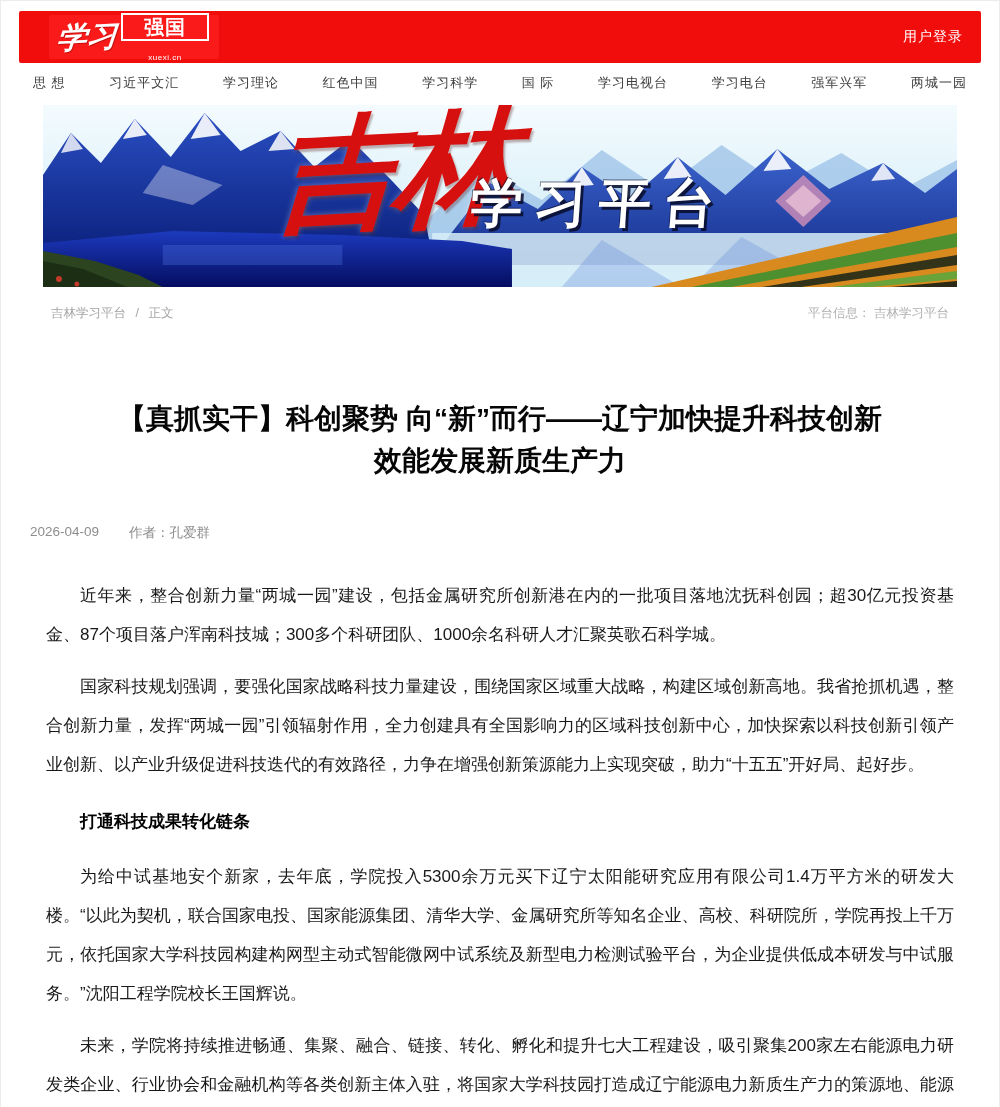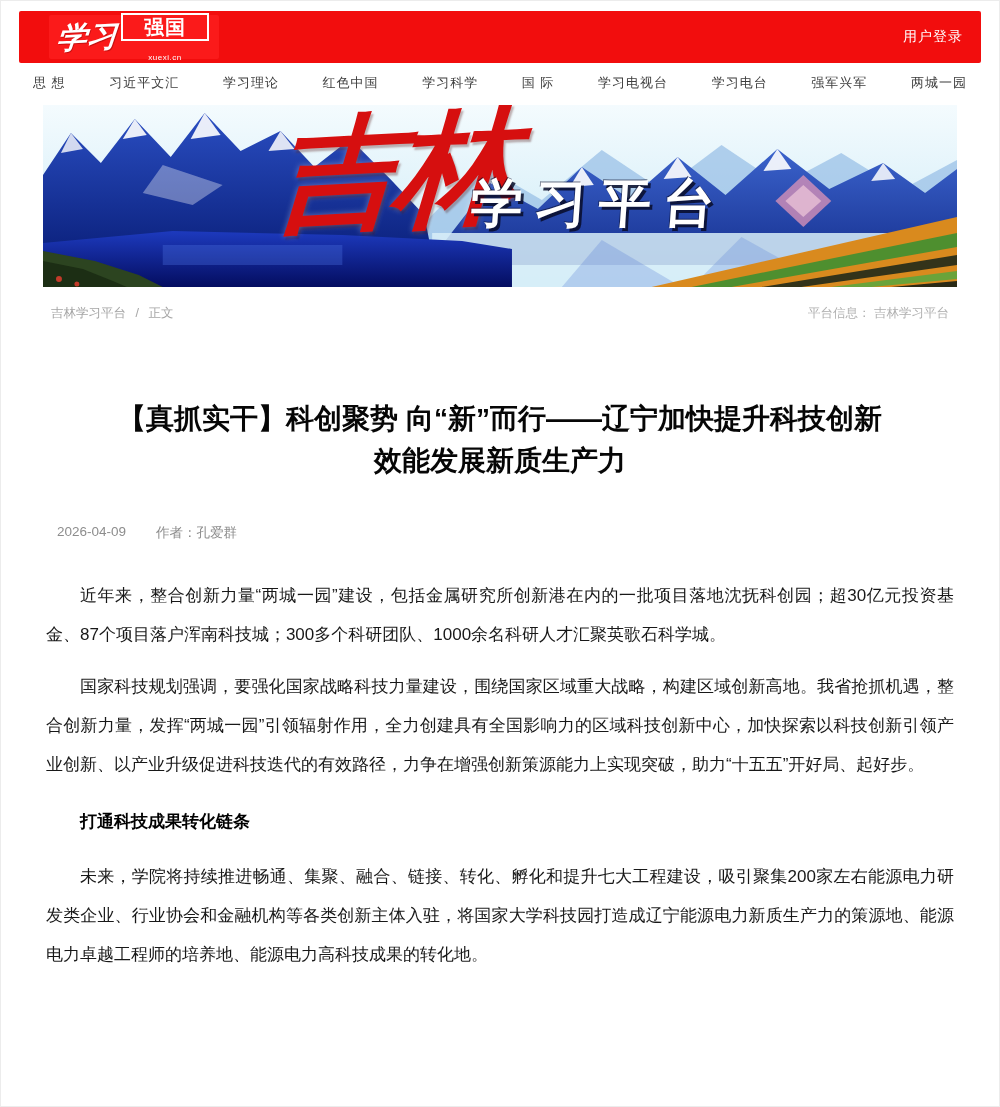--- a/index.html
+++ b/index.html
@@ -138,21 +138,21 @@
   .article-title {
     margin: 76px auto 0 auto;
     width: 790px;
     text-align: center;
     font-size: 28px;
     font-weight: bold;
     line-height: 42px;
     color: #060606;
   }
   .article-meta {
-    margin: 42px 0 0 56px;
+    margin: 42px 0 0 29px;
     font-size: 13.5px;
     color: #8d8d8d;
     display: flex;
   }
   .article-meta .meta-date { margin-right: 30px; }
 
   .article-body {
     margin: 34px 45px 0 45px;
     font-size: 17px;
     line-height: 39px;
@@ -275,16 +275,17 @@
 
   <div class="article-meta">
     <span class="meta-date">2026-04-09</span>
     <span class="meta-author">作者：孔爱群</span>
   </div>
 
   <div class="article-body">
     <p>近年来，整合创新力量“两城一园”建设，包括金属研究所创新港在内的一批项目落地沈抚科创园；超30亿元投资基金、87个项目落户浑南科技城；300多个科研团队、1000余名科研人才汇聚英歌石科学城。</p>
     <p>国家科技规划强调，要强化国家战略科技力量建设，围绕国家区域重大战略，构建区域创新高地。我省抢抓机遇，整合创新力量，发挥“两城一园”引领辐射作用，全力创建具有全国影响力的区域科技创新中心，加快探索以科技创新引领产业创新、以产业升级促进科技迭代的有效路径，力争在增强创新策源能力上实现突破，助力“十五五”开好局、起好步。</p>
     <p class="sub-heading">打通科技成果转化链条</p>
+    <p>为给中试基地安个新家，去年底，学院投入5300余万元买下辽宁太阳能研究应用有限公司1.4万平方米的研发大楼。“以此为契机，联合国家电投、国家能源集团、清华大学、金属研究所等知名企业、高校、科研院所，学院再投上千万元，依托国家大学科技园构建构网型主动式智能微网中试系统及新型电力检测试验平台，为企业提供低成本研发与中试服务。”沈阳工程学院校长王国辉说。</p>
     <p>未来，学院将持续推进畅通、集聚、融合、链接、转化、孵化和提升七大工程建设，吸引聚集200家左右能源电力研发类企业、行业协会和金融机构等各类创新主体入驻，将国家大学科技园打造成辽宁能源电力新质生产力的策源地、能源电力卓越工程师的培养地、能源电力高科技成果的转化地。</p>
   </div>
 
 </div>
 
 </body></html>

